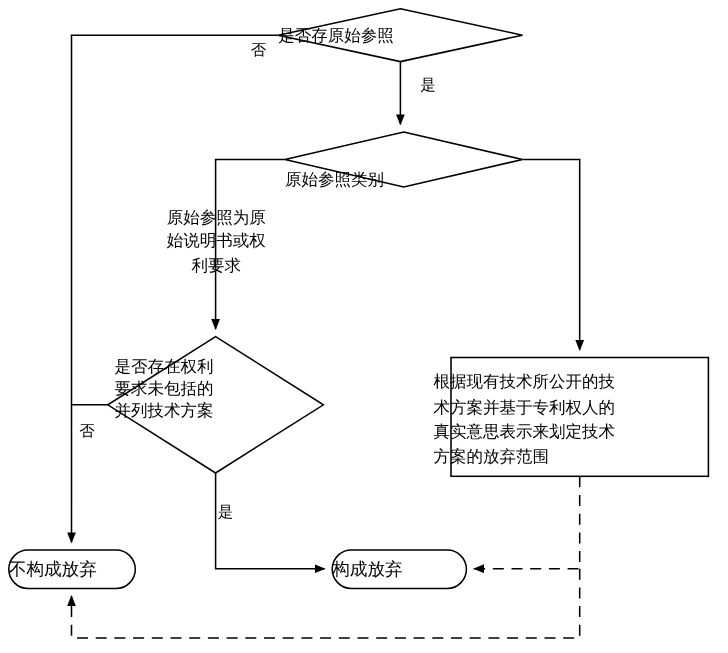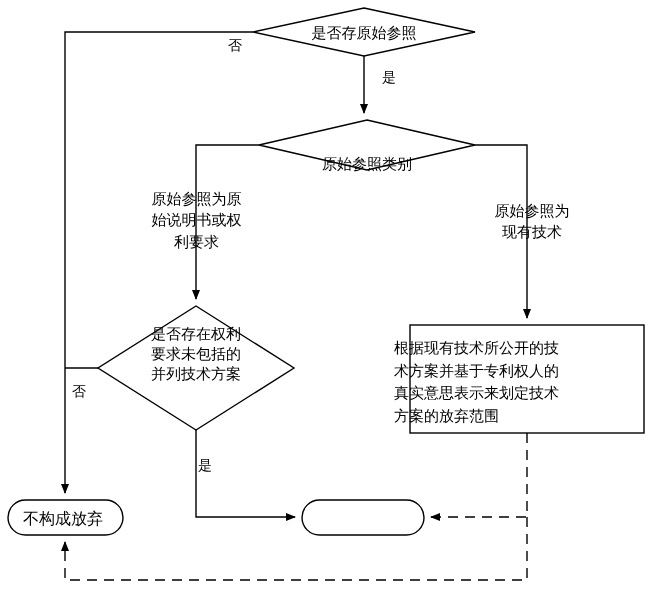--- a/index.html
+++ b/index.html
@@ -17,21 +17,21 @@
   }
   #flow-svg {
     position: absolute;
     left: 0;
     top: 0;
     width: 662px;
     height: 594px;
   }
   .node-text {
     position: absolute;
-    text-align: center;
+    text-align: left;
     color: #000000;
     line-height: 1.32;
     white-space: pre-line;
     pointer-events: none;
   }
   .edge-label {
     position: absolute;
     color: #000000;
     font-size: 14px;
     line-height: 1;
@@ -97,27 +97,26 @@
 要求未包括的
 并列技术方案</div>
 
   <div class="node-text box-label" style="left:394px; top:337px; width:218px;">根据现有技术所公开的技
 术方案并基于专利权人的
 真实意思表示来划定技术
 方案的放弃范围</div>
 
   <div class="node-text term-label" style="left:8px; top:508px; width:110px;">不构成放弃</div>
 
+  <div class="node-text term-label" style="left:302px; top:508px; width:122px;">构成放弃</div>
 
   <div class="free-text" style="left:124px; top:188px; width:145px;">原始参照为原
 始说明书或权
 利要求</div>
 
-  <div class="free-text" style="left:472px; top:200px; width:120px;">原始参照为
-现有技术</div>
 
   <div class="edge-label" style="left:228px; top:38px;">否</div>
 
   <div class="edge-label" style="left:382px; top:70px;">是</div>
 
   <div class="edge-label" style="left:72px; top:384px;">否</div>
 
   <div class="edge-label" style="left:198px; top:458px;">是</div>
 
 </div>

